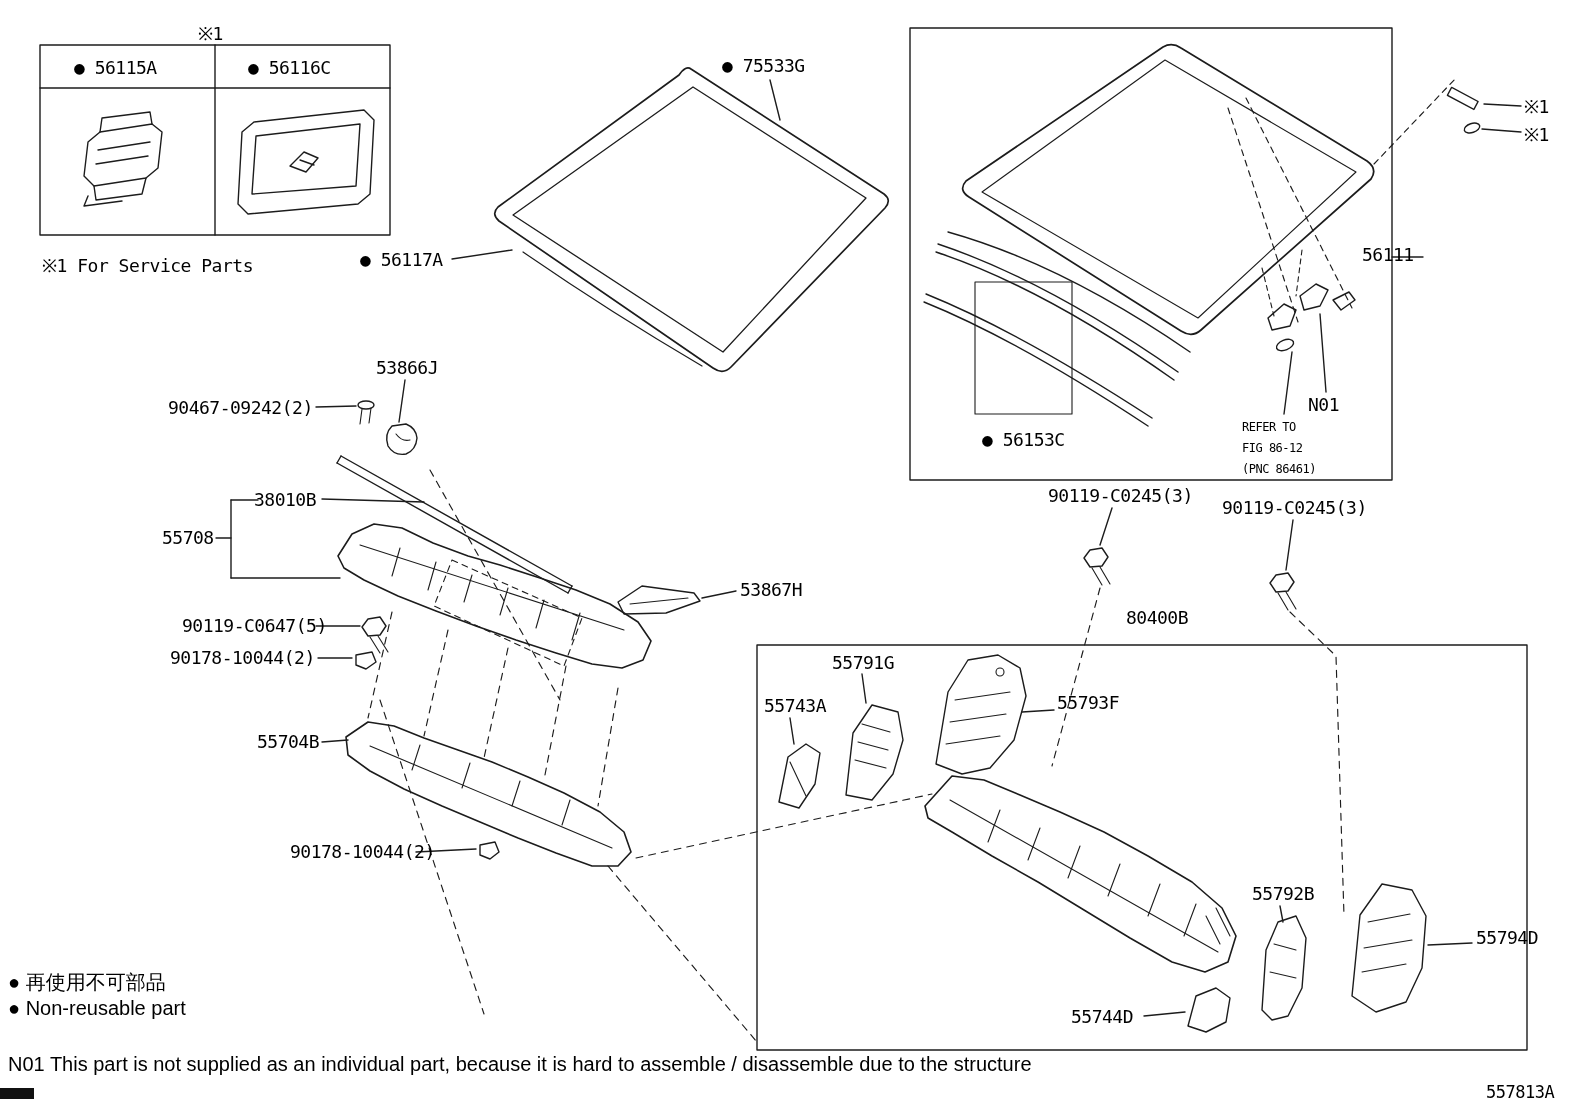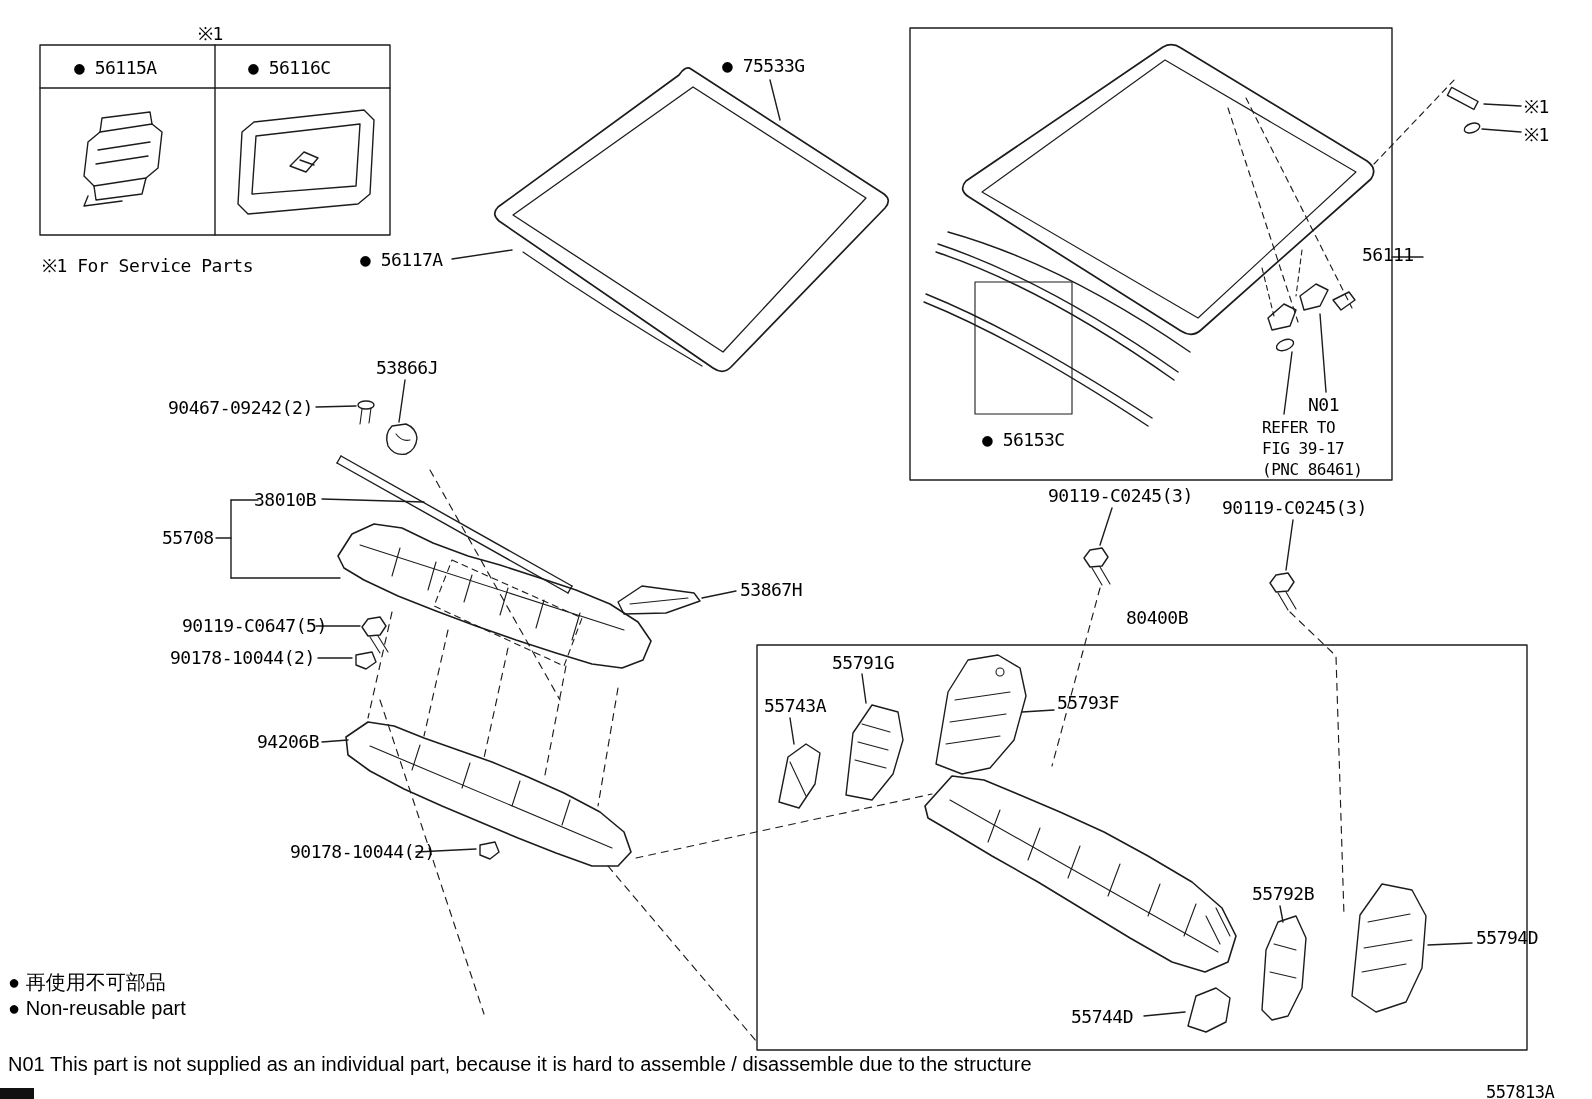--- a/index.html
+++ b/index.html
@@ -22,21 +22,21 @@
     letter-spacing: -0.5px;
     color: #000;
   }
   .lbl.small { font-size: 17px; margin-top: 24px; }
   .lbl.jp {
     font-family: Liberation Sans, sans-serif;
     font-size: 20px;
     letter-spacing: 0;
   }
   .refer-block .lbl-line {
-    font-size: 16px; line-height: 21px; letter-spacing: -0.5px; white-space: nowrap; margin-left: 20px;
+    font-size: 12px; line-height: 21px; letter-spacing: -0.5px; white-space: nowrap;
   }
   .refer-block { position: absolute; }
 </style>
 </head>
 <body>
 
 <div id="canvas">
 
   <svg id="art" width="1592" height="1099" viewBox="0 0 1592 1099">
     <g stroke="#1c1c1c" fill="none" stroke-width="1.4" stroke-linejoin="round" stroke-linecap="round">
@@ -217,34 +217,34 @@
   <div class="lbl" style="left:42px;top:256px">※1 For Service Parts</div>
 
   <div class="lbl" style="left:722px;top:56px">● 75533G</div>
   <div class="lbl" style="left:360px;top:250px">● 56117A</div>
 
   <div class="lbl" style="left:1362px;top:245px">56111</div>
   <div class="lbl" style="left:982px;top:430px">● 56153C</div>
   <div class="lbl" style="left:1308px;top:395px">N01</div>
   <div class="refer-block" style="left:1242px;top:417px">
     <div class="lbl-line">REFER TO</div>
-    <div class="lbl-line">FIG 39-17</div>
+    <div class="lbl-line">FIG 86-12</div>
     <div class="lbl-line">(PNC 86461)</div>
   </div>
   <div class="lbl" style="left:1524px;top:97px">※1</div>
   <div class="lbl" style="left:1524px;top:125px">※1</div>
 
   <div class="lbl" style="left:376px;top:358px">53866J</div>
   <div class="lbl" style="left:168px;top:398px">90467-09242(2)</div>
   <div class="lbl" style="left:254px;top:490px">38010B</div>
   <div class="lbl" style="left:162px;top:528px">55708</div>
   <div class="lbl" style="left:740px;top:580px">53867H</div>
   <div class="lbl" style="left:182px;top:616px">90119-C0647(5)</div>
   <div class="lbl" style="left:170px;top:648px">90178-10044(2)</div>
-  <div class="lbl" style="left:257px;top:732px">94206B</div>
+  <div class="lbl" style="left:257px;top:732px">55704B</div>
   <div class="lbl" style="left:290px;top:842px">90178-10044(2)</div>
 
   <div class="lbl" style="left:1048px;top:486px">90119-C0245(3)</div>
   <div class="lbl" style="left:1222px;top:498px">90119-C0245(3)</div>
   <div class="lbl" style="left:1126px;top:608px">80400B</div>
   <div class="lbl" style="left:832px;top:653px">55791G</div>
   <div class="lbl" style="left:764px;top:696px">55743A</div>
   <div class="lbl" style="left:1057px;top:693px">55793F</div>
   <div class="lbl" style="left:1252px;top:884px">55792B</div>
   <div class="lbl" style="left:1476px;top:928px">55794D</div>

